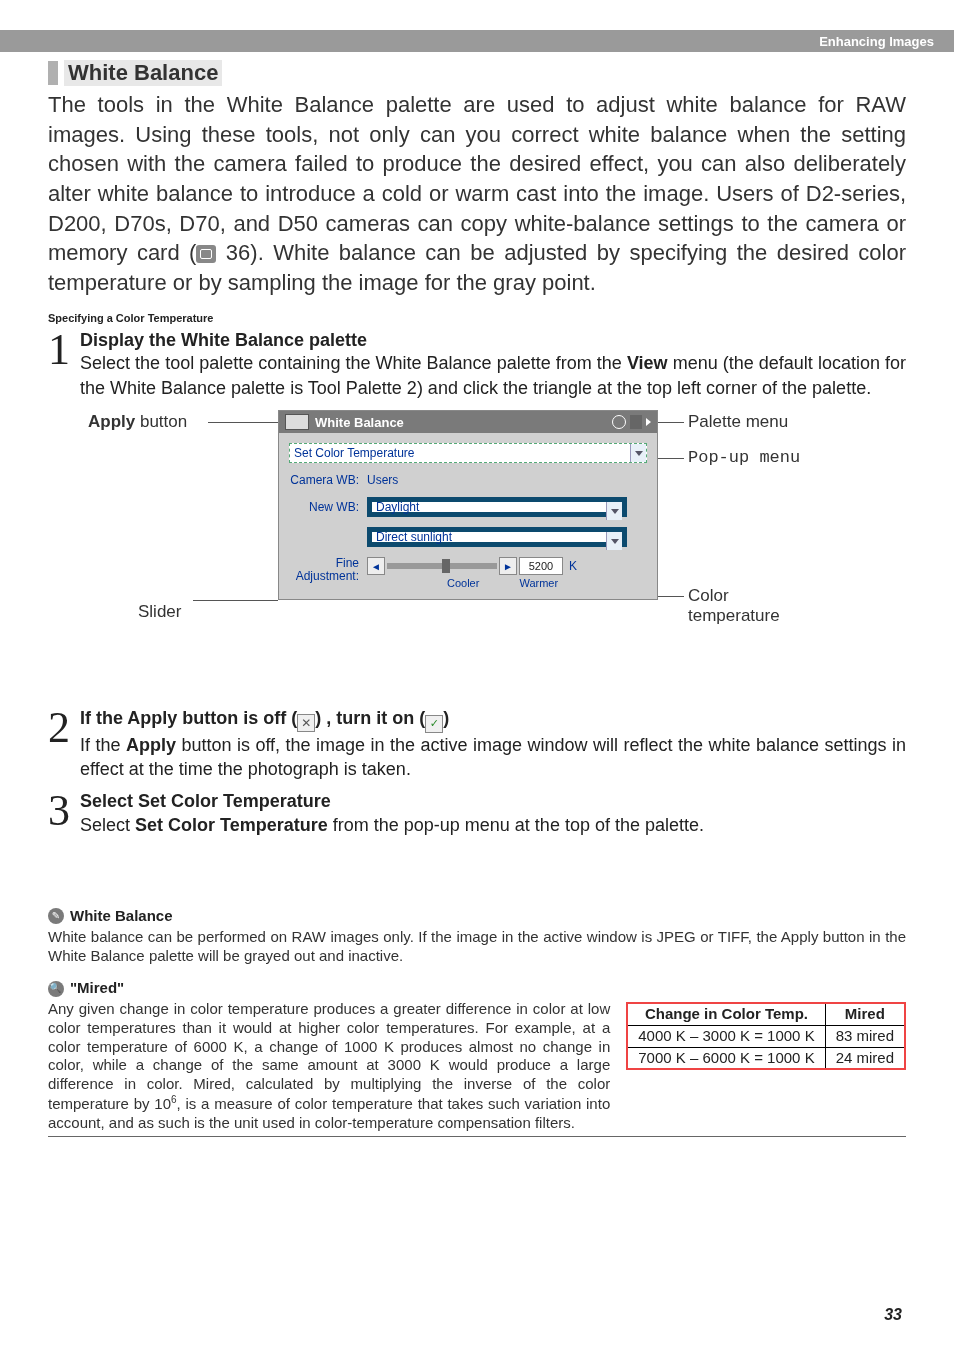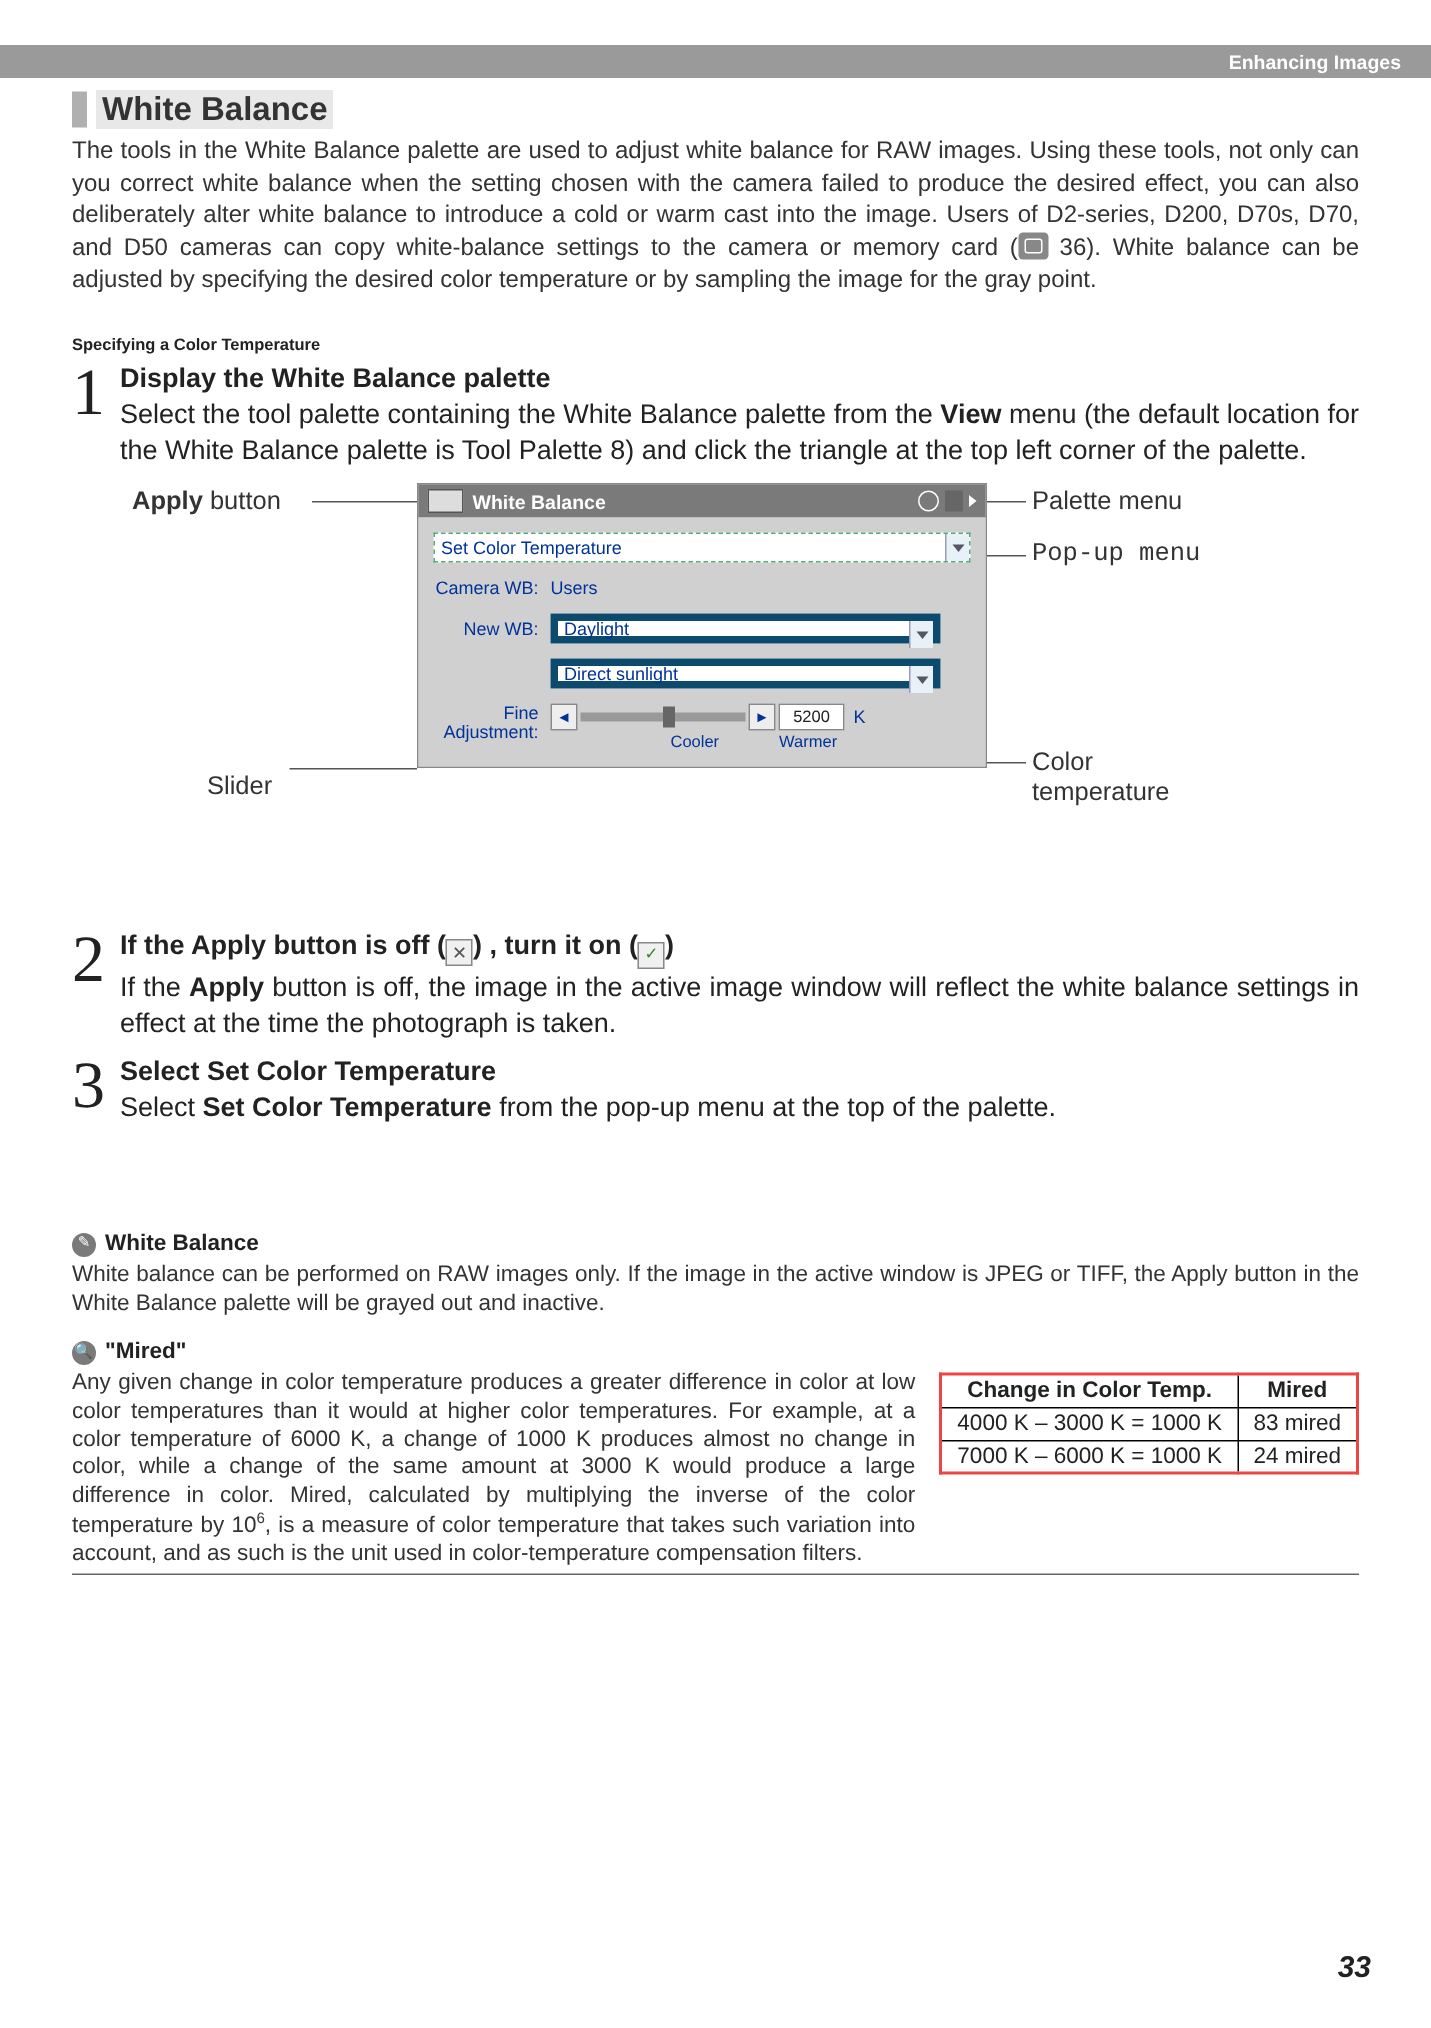--- a/index.html
+++ b/index.html
@@ -40,25 +40,25 @@
       margin-right: 6px;
     }
     .section-title {
       font-size: 22px;
       font-weight: bold;
       color: #333;
       background: #e8e8e8;
       padding: 0 4px;
     }
     .body-text {
-      font-size: 16px;
+      font-size: 22px;
       line-height: 1.35;
       color: #333;
       text-align: justify;
-      margin-bottom: 26px;
+      margin-bottom: 14px;
     }
     .page-ref-icon {
       display: inline-flex;
       width: 20px; height: 18px;
       background: #888;
       border-radius: 3px;
       vertical-align: -3px;
       position: relative;
     }
     .page-ref-icon::after {
@@ -199,22 +199,22 @@
       margin-top: 2px;
     }
     table.mired th, table.mired td {
       border: 1px solid #000;
       padding: 1px 10px;
       text-align: center;
     }
     table.mired th { font-weight:bold; }
     .page-num {
       position:absolute;
-      bottom: 28px; right: 40px;
-      font-style: italic; font-weight:bold; font-size:20px;
+      bottom: 28px; right: 52px;
+      font-style: italic; font-weight:bold; font-size:16px;
     }
     .thin-rule { height:1px;background:#666;margin-top:4px;}
     .sup{font-size:10px;vertical-align:super;}
   </style>
 </head>
 <body>
 
 <div class="top-gray"></div>
 <div class="header-bar">
   <span class="header-label">Enhancing Images</span>
@@ -230,21 +230,21 @@
     <span>The tools in the White Balance palette are used to adjust white balance for RAW images.  Using these tools, not only can you correct white balance when the setting chosen with the camera failed to produce the desired effect, you can also deliberately alter white balance to introduce a cold or warm cast into the image.  Users of D2-series, D200, D70s, D70, and D50 cameras can copy white-balance settings to the camera or memory card (</span><span class="page-ref-icon"></span><span> 36).  White balance can be adjusted by specifying the desired color temperature or by sampling the image for the gray point.</span>
   </p>
 
   <div class="sub-h">Specifying a Color Temperature</div>
 
   <div class="step">
     <div class="step-num">1</div>
     <div class="step-body">
       <div class="step-title bold">Display the White Balance palette</div>
       <div class="step-text">
-        <span>Select the tool palette containing the White Balance palette from the </span><span class="bold">View</span><span> menu (the default location for the White Balance palette is Tool Palette 8) and click the triangle at the top left corner of the palette.</span>
+        <span>Select the tool palette containing the White Balance palette from the </span><span class="bold">View</span><span> menu (the default location for the White Balance palette is Tool Palette 2) and click the triangle at the top left corner of the palette.</span>
       </div>
     </div>
   </div>
 
   <div class="diagram">
     <div class="label" style="left:40px;top:2px;">
       <span class="bold">Apply</span><span> button</span>
     </div>
     <div class="line-h" style="left:160px;top:12px;width:70px;"></div>
 

